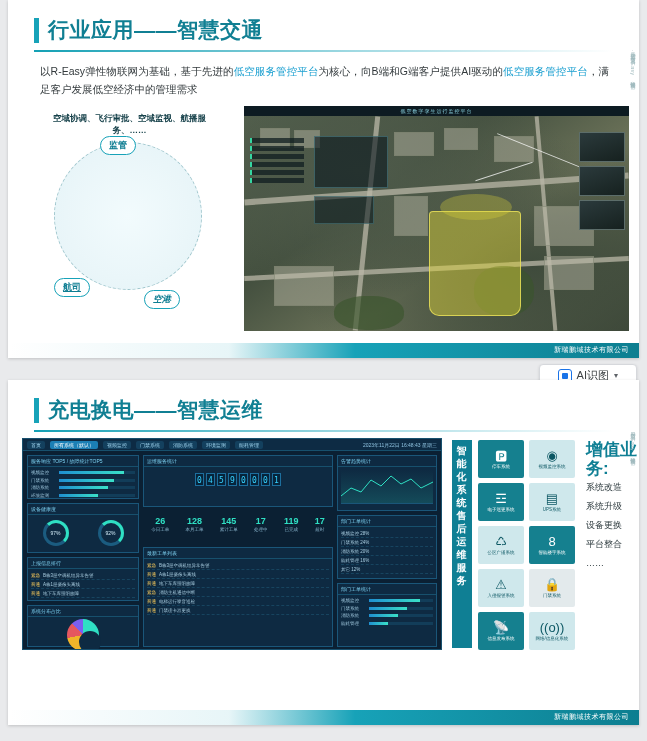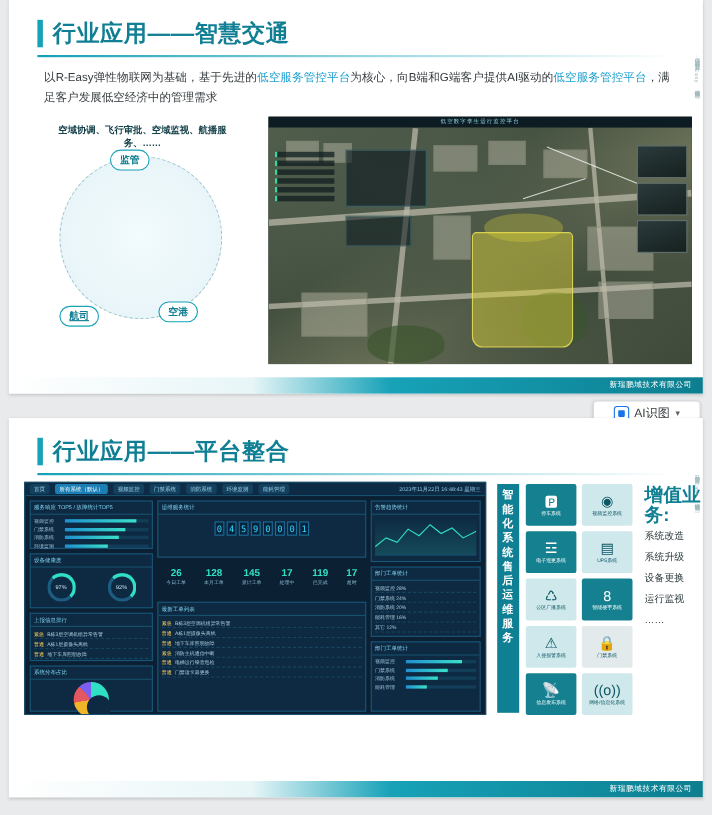--- a/index.html
+++ b/index.html
@@ -123,21 +123,21 @@
     border: 1.5px solid #17a2b8;
     border-radius: 12px;
     color: #0e7d92;
     font-size: 9px;
     font-weight: bold;
     padding: 2px 8px;
     white-space: nowrap;
   }
   .node.top  { left: 76px; top: 30px; }
   .node.left { left: 30px; top: 172px; text-decoration: underline; }
-  .node.right{ left: 120px; top: 168px; }
+  .node.right{ left: 120px; top: 184px; font-style: italic; }
 
   .dia-note {
     position: absolute;
     font-size: 7.5px;
     line-height: 11px;
     color: #2c3b3f;
     width: 96px;
   }
   .dia-note.l { left: 2px; top: 196px; }
   .dia-note.r { left: 108px; top: 196px; }
@@ -550,21 +550,21 @@
   <div class="ai-toolbar">
     <span class="ai-icon"></span>
     <span>AI识图</span>
     <span class="caret">▾</span>
   </div>
 
   <div class="slide" id="slide2">
 
     <div class="title-row">
       <div class="title-bar"></div>
-      <div class="title-text">行业应用——平台整合</div>
+      <div class="title-text">充电换电——智慧运维</div>
     </div>
     <div class="title-underline"></div>
 
 
     <div class="s2-body">
 
       <div class="dash">
         <div class="dash-top">
           <span class="dash-tab">首页</span>
           <span class="dash-tab active">所有系统（默认）</span>
@@ -818,21 +818,21 @@
           <span class="ic-glyph">((o))</span>
           <span>网络/信息化系统</span>
         </div>
       </div>
 
       <div class="value-add">
         <div class="va-title">增值业务:</div>
         <div>系统改造</div>
         <div>系统升级</div>
         <div>设备更换</div>
-        <div>运行监视</div>
+        <div>平台整合</div>
         <div>……</div>
       </div>
     </div>
 
     <div class="side-watermark">智慧运维 R-Easy 弹性物联网平台</div>
 
     <div class="slide-footer">
       <div class="corp">新瑞鹏域技术有限公司</div>
     </div>
   </div>

